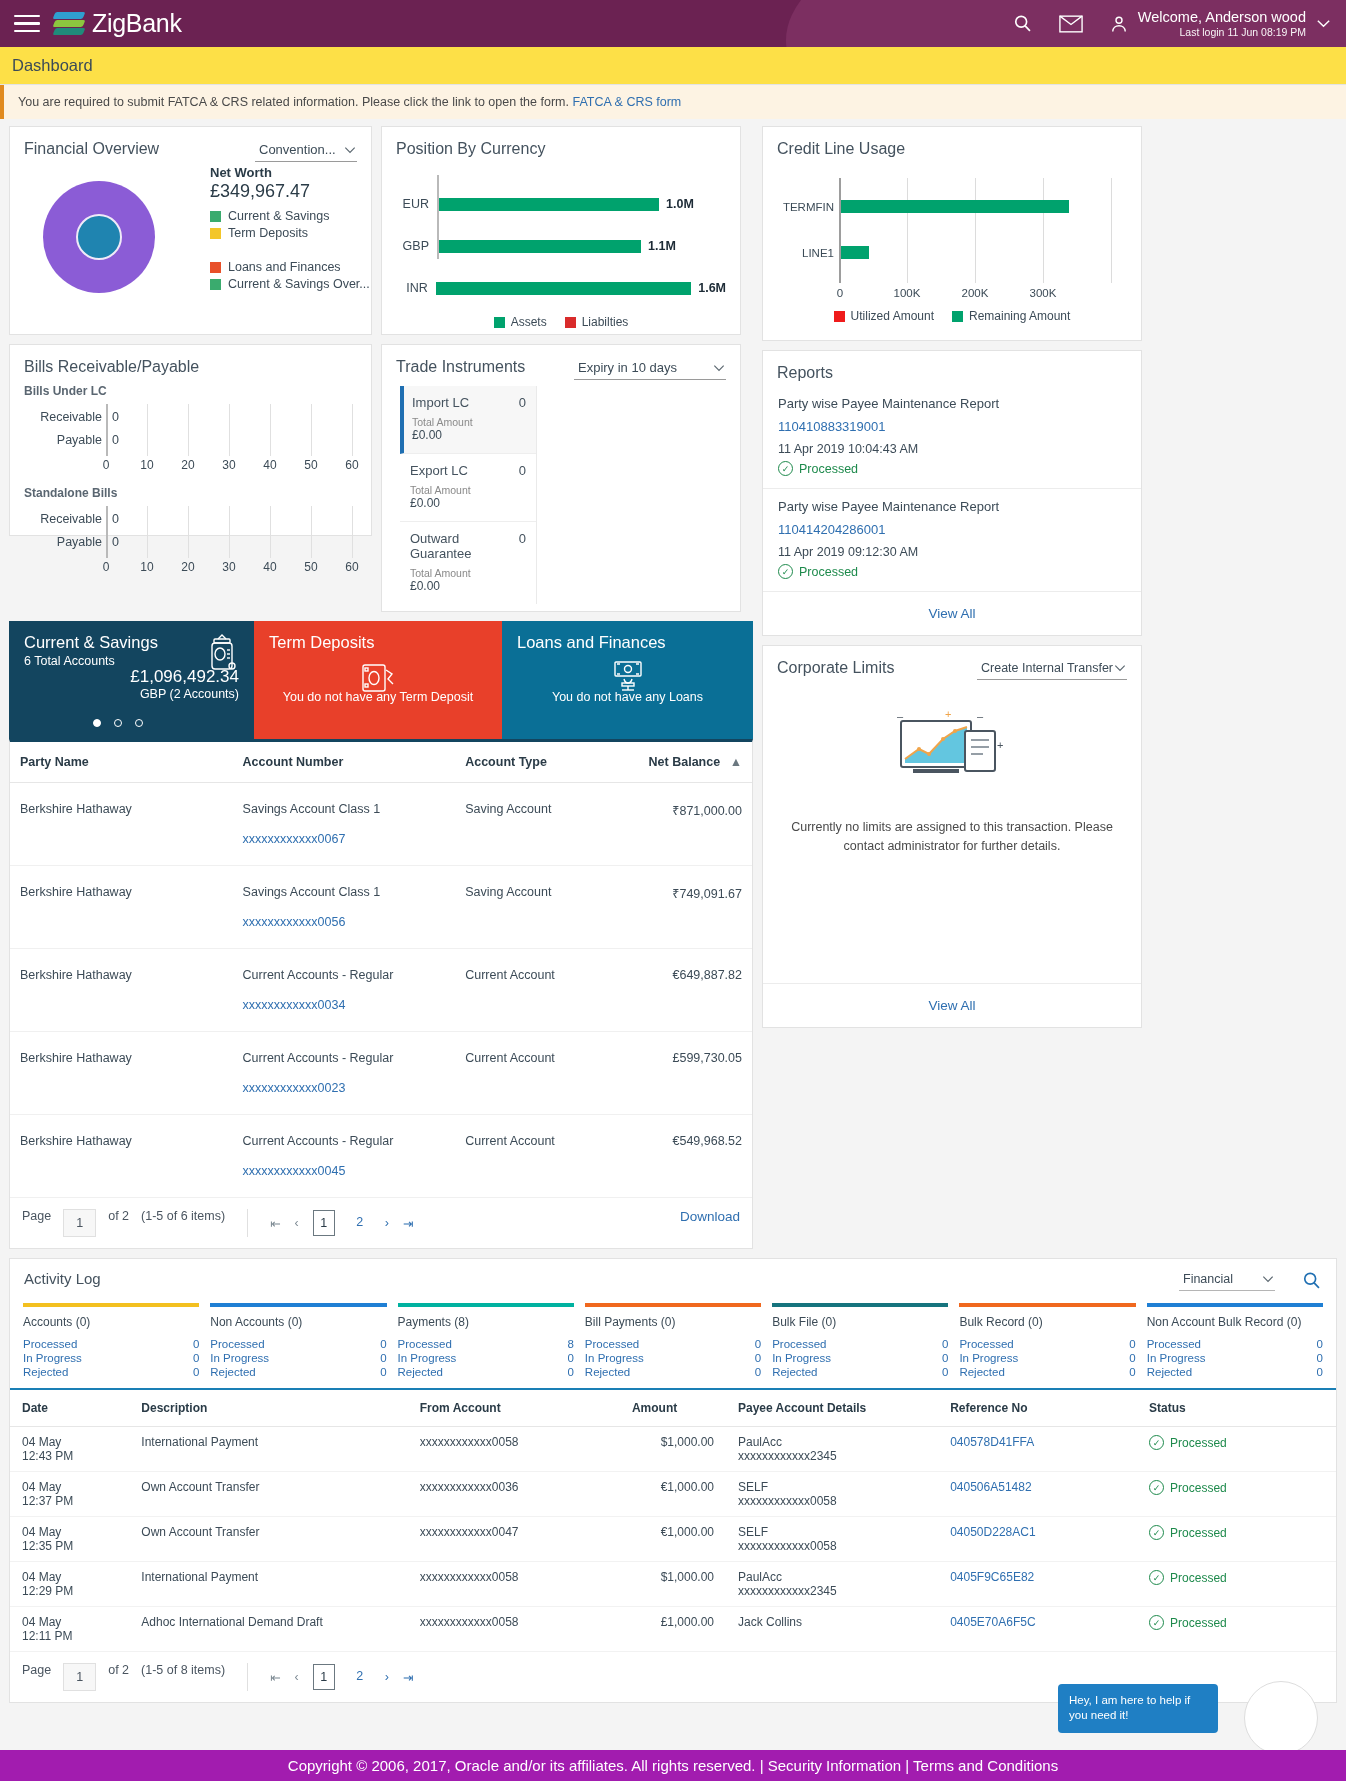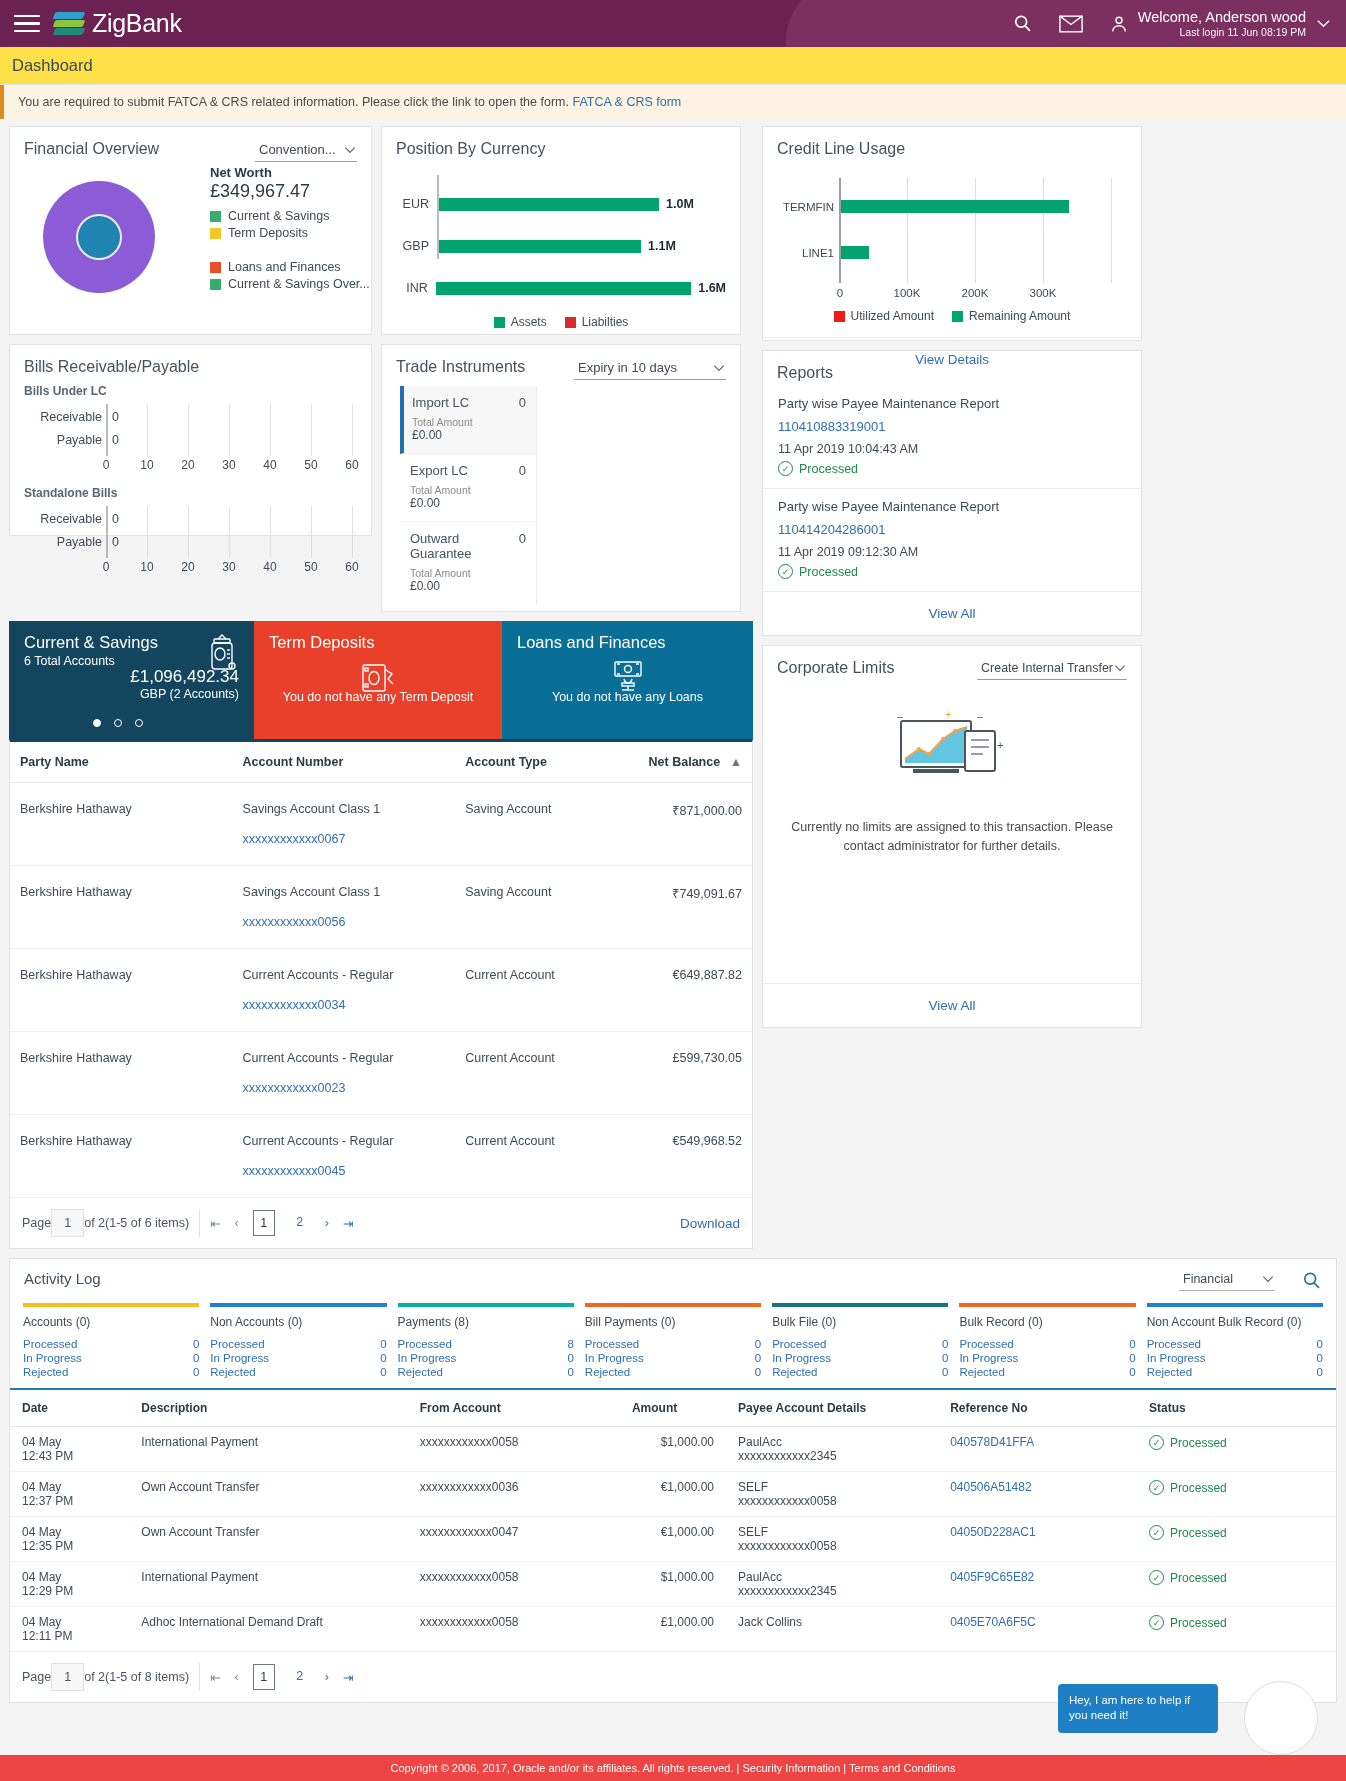--- a/index.html
+++ b/index.html
@@ -144,21 +144,21 @@
   .tile .tico { position:absolute; }
 
   
   .acct { background:#fff; border:1px solid #e2e2e2; border-top:3px solid #13455f;}
   .acct table { width:100%; border-collapse:collapse;}
   .acct th { text-align:left; font-size:12.5px; color:#2a3b47; padding:13px 10px; border-bottom:1px solid #e6e6e6;}
   .acct td { font-size:12.5px; color:#3c4b57; padding:19px 10px; border-bottom:1px solid #f0f0f0; vertical-align:top;}
   .acct td.num, .acct th.num { text-align:right;}
   .masked { color:#2f6fb0; display:block; margin-top:16px; cursor:pointer;}
   .sortcaret { display:inline-block; margin-left:6px; color:#6b7880;}
-  .pager { display:flex; align-items:center; padding:11px 12px; font-size:12.5px; color:#4a5560; gap:0;}
+  .pager { display:flex; padding:11px 12px; font-size:12.5px; color:#4a5560; gap:12px;}
   .pgbox { width:33px; height:28px; border:1px solid #e0e0e0; background:#f7f7f7; text-align:center; line-height:26px;}
   .pgsep { width:1px; height:28px; background:#e0e0e0; margin:0 10px;}
   .pgnav { display:flex; align-items:center; gap:14px; color:#7d8a93;}
   .pgnum { min-width:22px; height:26px; line-height:24px; text-align:center; color:#2f6fb0; cursor:pointer;}
   .pgnum.cur { border:1px solid #6b7880; color:#2a3b47;}
   .dl { margin-left:auto; color:#2f6fb0; font-size:13.5px; cursor:pointer;}
 
   
   .act { margin:9px 9px 0 9px; background:#fff; border:1px solid #e2e2e2;}
   .act-head { display:flex; align-items:flex-start; padding:11px 14px 0 14px;}
@@ -178,22 +178,22 @@
   .act td.num { text-align:right;}
   .small2 { display:block; }
   .link { color:#2f6fb0; cursor:pointer;}
   .stat { display:flex; align-items:center; gap:6px; color:#1e8a4c;}
 
   
   .chat { position:absolute; right:128px; bottom:48px; width:160px; background:#1f7fc4; color:#fff;
           font-size:11.5px; padding:9px 11px; border-radius:4px; line-height:1.35;}
   .chat-btn { position:absolute; right:28px; bottom:26px; width:74px; height:74px; border-radius:50%;
               background:#fff; border:1px solid #ddd;}
-  .footer { position:absolute; left:0; bottom:0; width:100%; background:#ef4444; color:#fff;
-            font-size:11px; text-align:center; padding:7px 0;}
+  .footer { position:absolute; left:0; bottom:0; width:100%; background:#a21caf; color:#fff;
+            font-size:15px; text-align:center; padding:7px 0;}
   .footer a { color:#fff; text-decoration:none;}
 </style>
 </head>
 <body>
 
 <div class="topbar">
   <div class="hamburger">
     <span></span>
       <span></span>
       <span></span>
@@ -558,21 +558,20 @@
       <div class="legend-row" style="margin-top:6px;">
         <div class="legend-item">
             <span class="sw" style="background:#ef1b1b"></span>
             <span>Utilized Amount</span>
           </div>
         <div class="legend-item">
             <span class="sw" style="background:#00a26d"></span>
             <span>Remaining Amount</span>
           </div>
       </div>
-      <div class="vd" style="margin-top:14px">View Details</div>
     </div>
 
     <div class="card" style="margin-top:9px;">
       <div class="card-title">Reports</div>
       <div class="rep-item">
         <div class="rep-name">Party wise Payee Maintenance Report</div>
         <div class="rep-ref">110410883319001</div>
         <div class="rep-date">11 Apr 2019 10:04:43 AM</div>
         <div class="rep-status">
             <span class="chk">✓</span>

